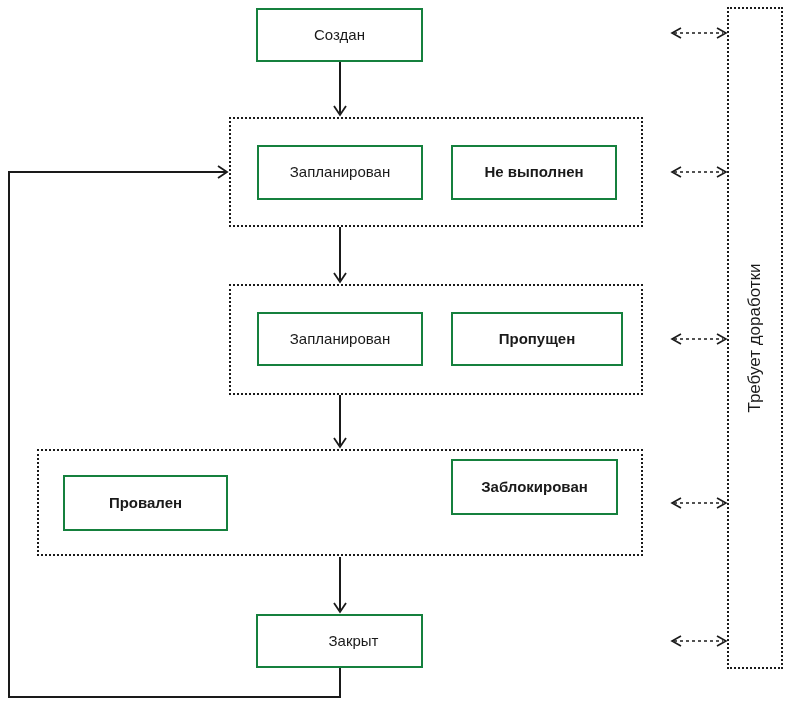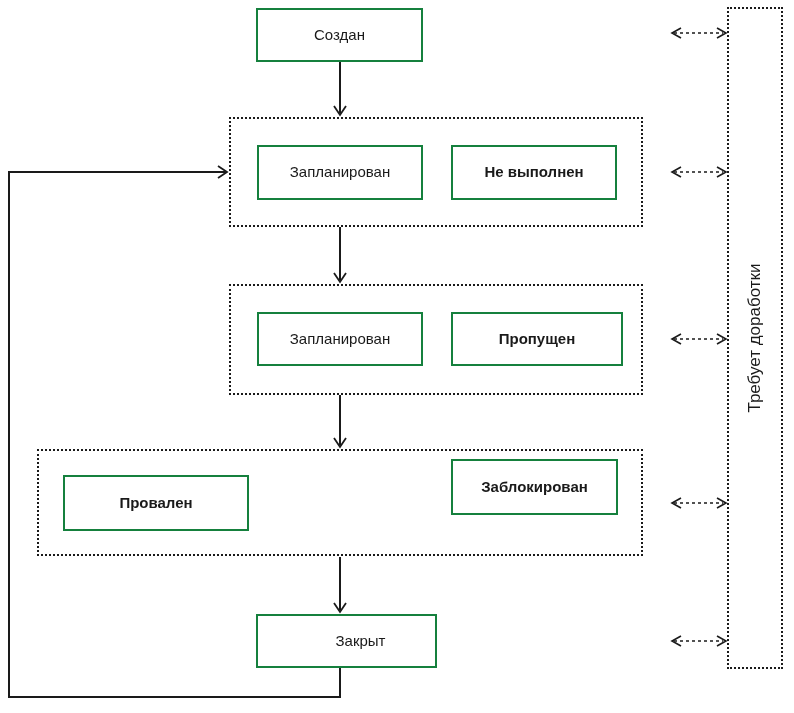--- a/index.html
+++ b/index.html
@@ -74,28 +74,28 @@
     <span>Не выполнен</span>
   </div>
 
   <div class="node" style="left:257px; top:312px; width:166px; height:54px;">
     <span>Запланирован</span>
   </div>
   <div class="node bold" style="left:451px; top:312px; width:172px; height:54px;">
     <span>Пропущен</span>
   </div>
 
-  <div class="node bold" style="left:63px; top:475px; width:186px; height:56px;">
+  <div class="node bold" style="left:63px; top:475px; width:165px; height:56px;">
     <span>Провален</span>
   </div>
   <div class="node bold" style="left:451px; top:459px; width:167px; height:56px;">
     <span>Заблокирован</span>
   </div>
 
-  <div class="node" style="left:256px; top:614px; width:181px; height:54px;padding-left:28px;">
+  <div class="node" style="left:256px; top:614px; width:167px; height:54px;padding-left:28px;">
     <span>Закрыт</span>
   </div>
 
   <div class="side-panel" style="left:727px; top:7px; width:56px; height:662px;">
     <span class="vlabel">Требует доработки</span>
   </div>
 
   <svg class="wires" viewBox="0 0 794 713">
     <g stroke="#1a1a1a" stroke-width="2" fill="none">
 

